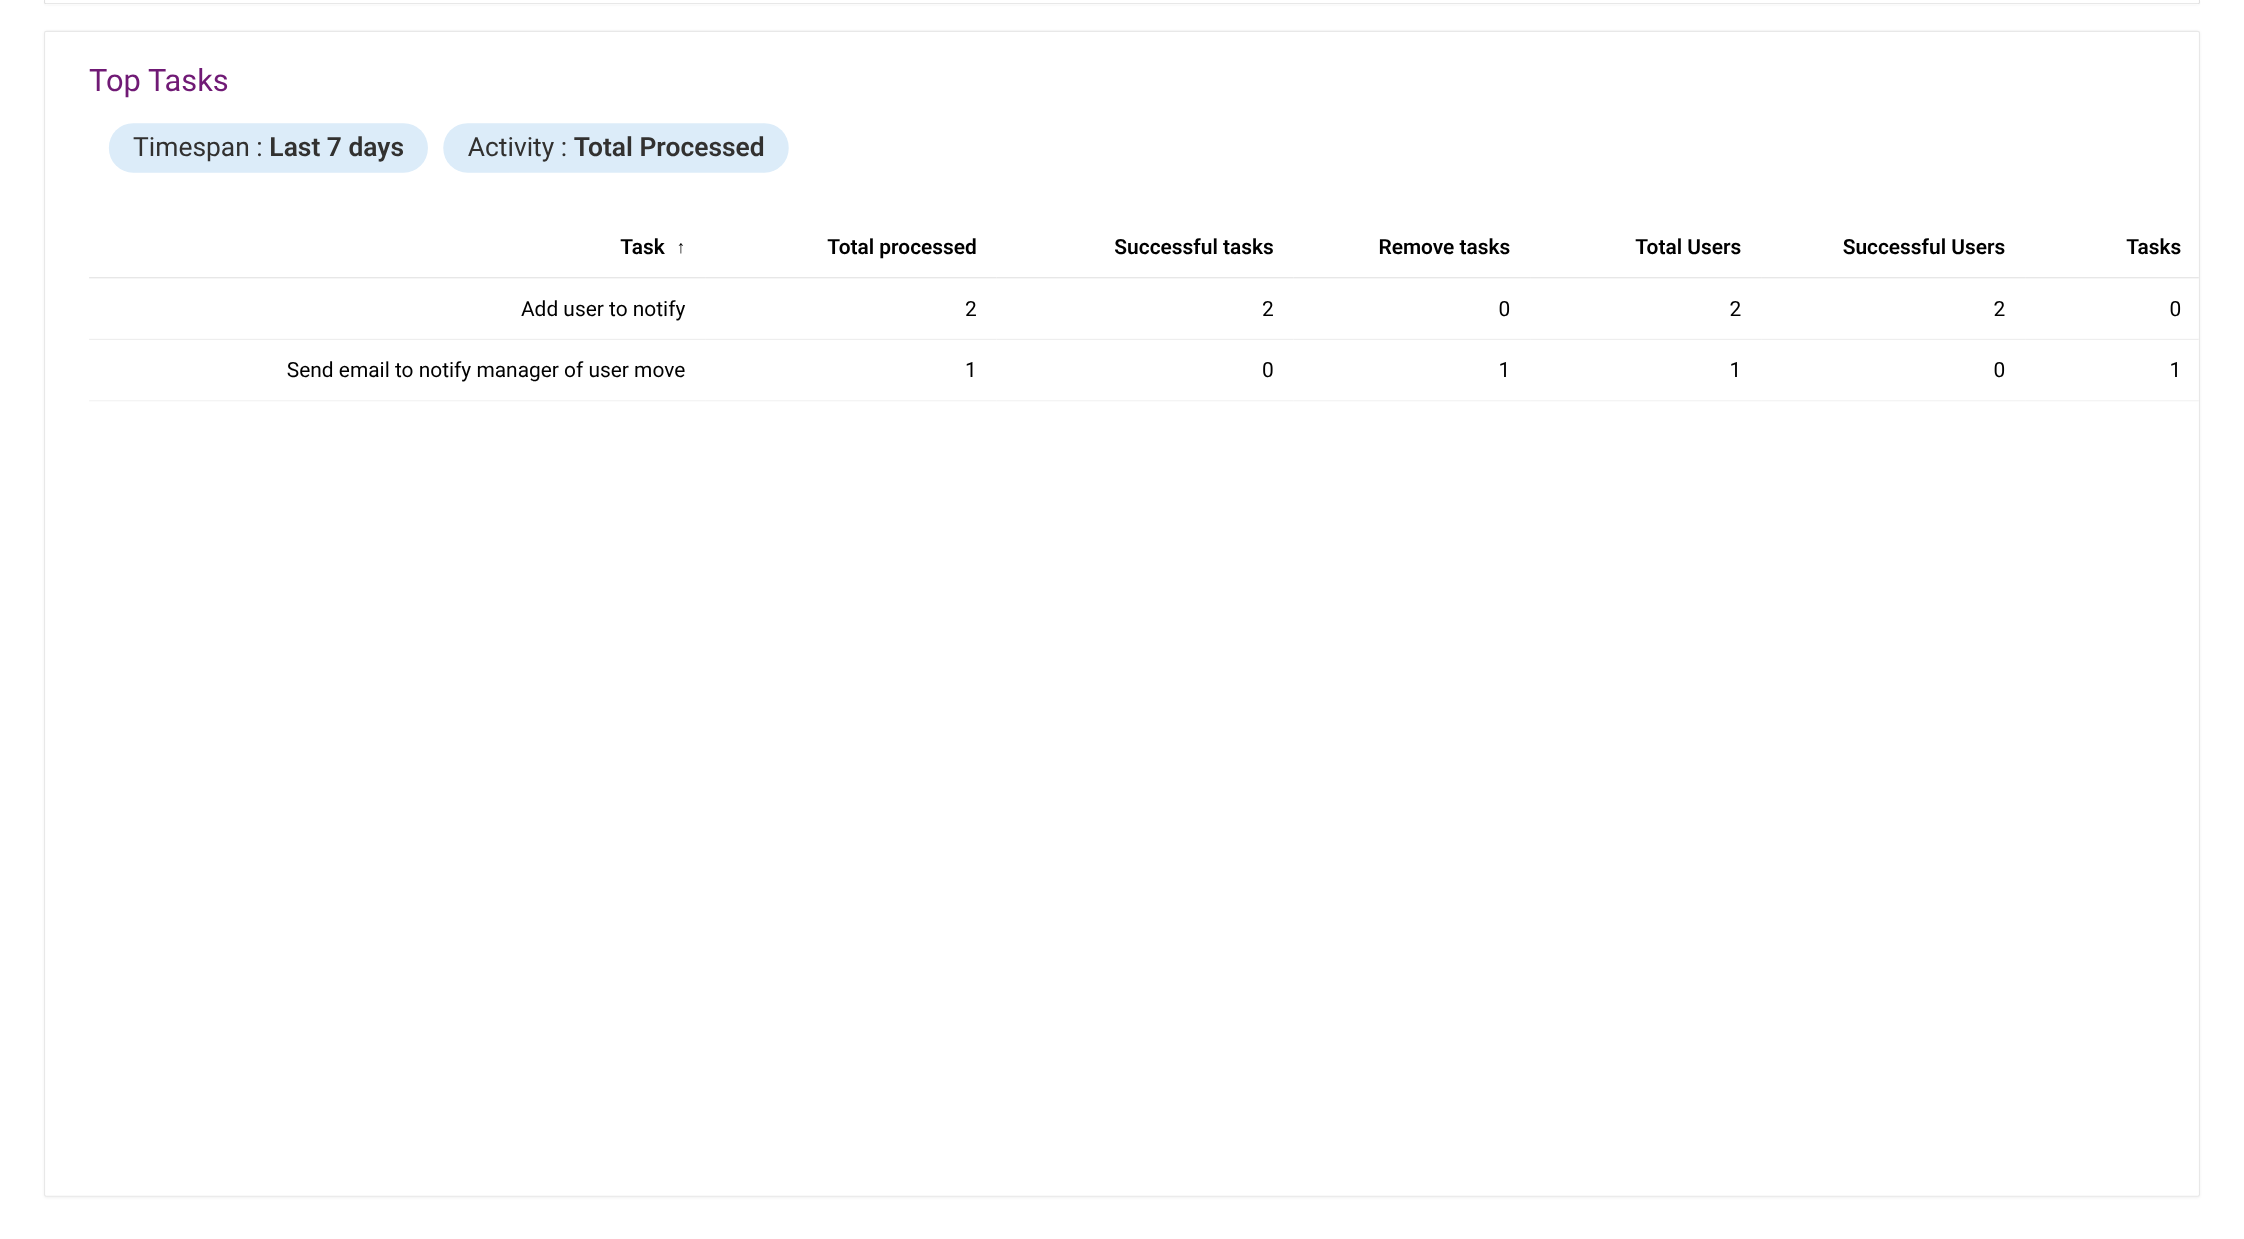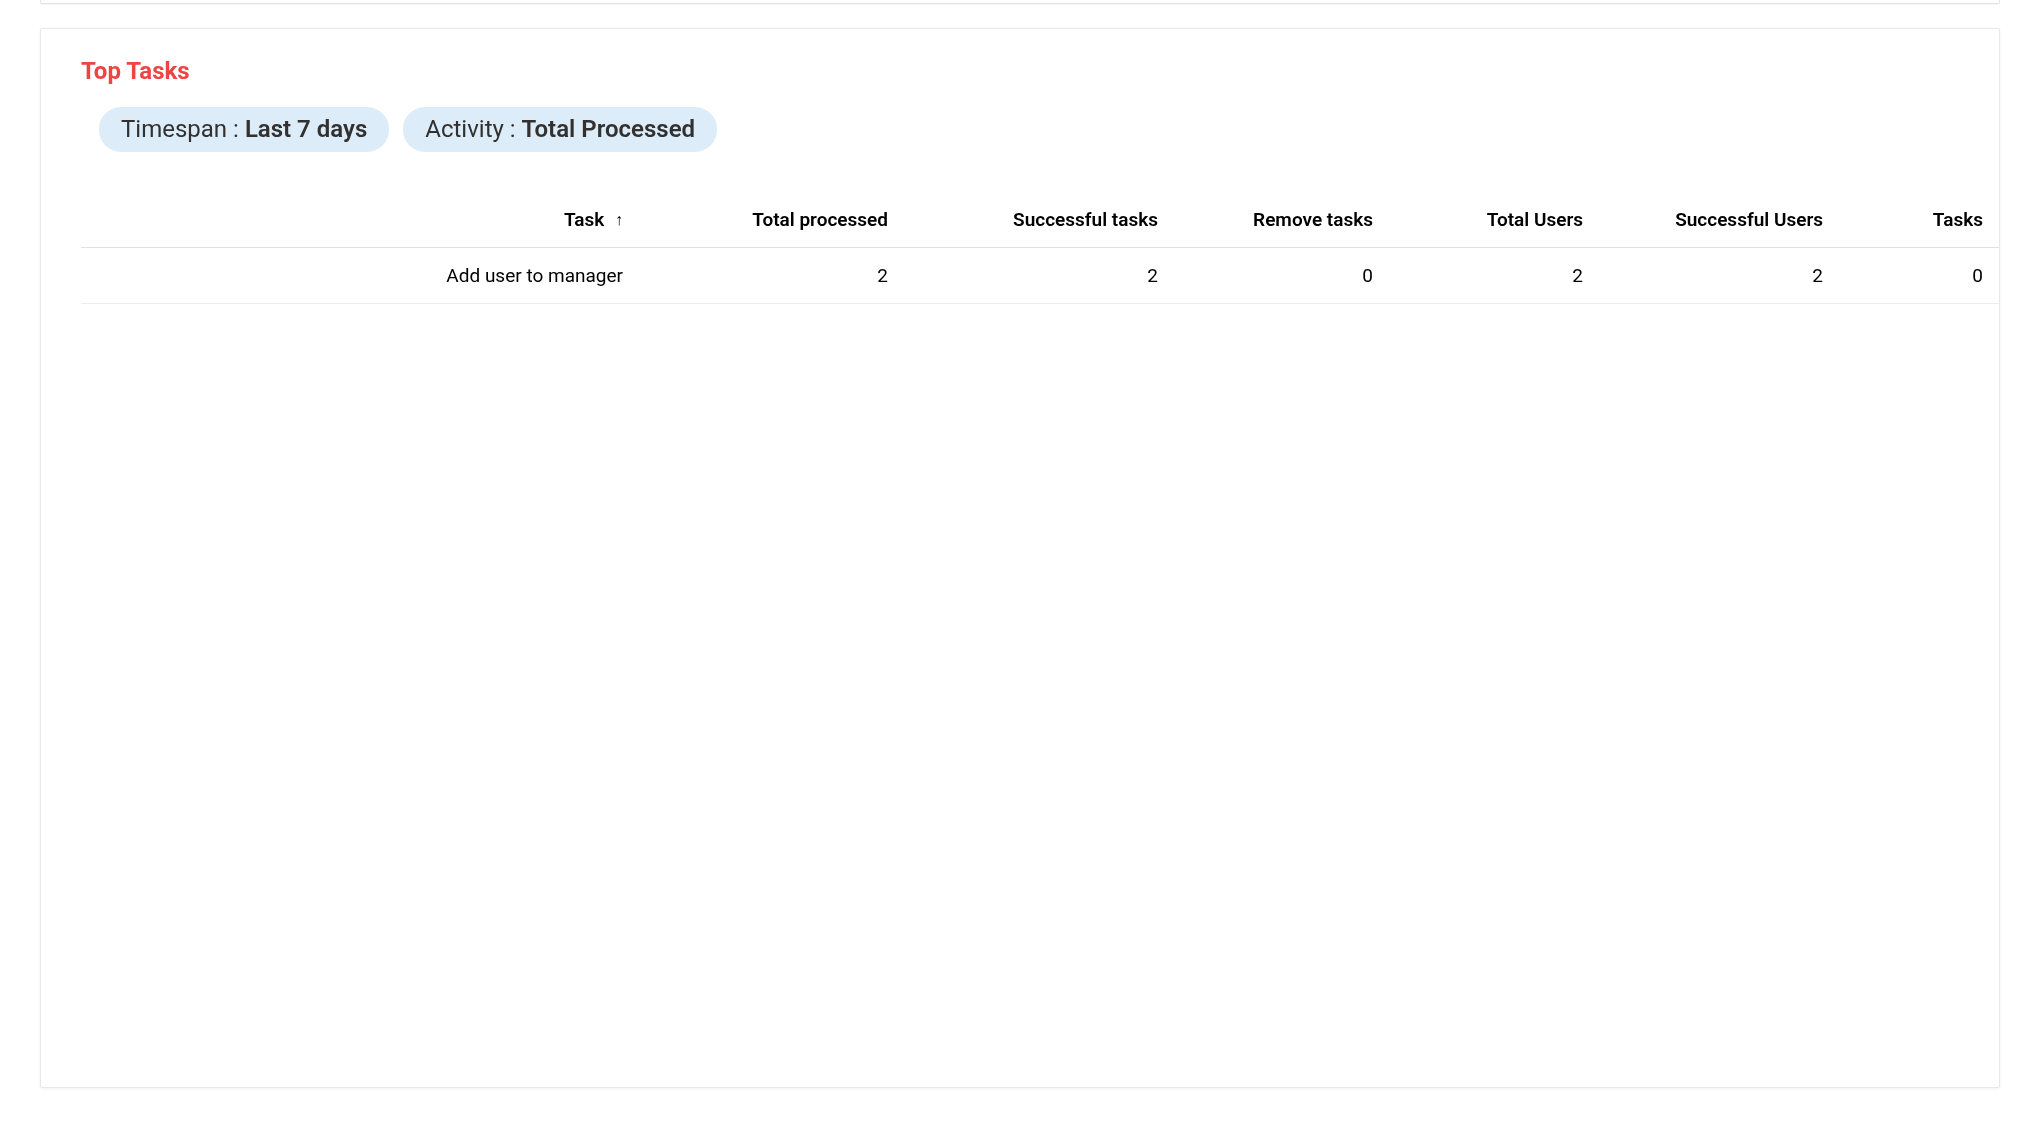--- a/index.html
+++ b/index.html
@@ -25,23 +25,23 @@
       margin: 24px 40px 40px 40px;
       border: 1px solid #e8e8e8;
       box-shadow: 0 1px 3px rgba(0,0,0,0.06);
       background: #fff;
       border-radius: 2px;
       padding: 28px 0 0 0;
       height: 1060px;
       overflow: hidden;
     }
     .card-title {
-      font-size: 24px;
-      font-weight: 700;
-      color: #ef4444;
+      font-size: 28px;
+      font-weight: 400;
+      color: #701a75;
       padding: 0 0 22px 40px;
     }
     .pills-row {
       display: flex;
       gap: 14px;
       padding: 0 0 40px 58px;
       align-items: center;
     }
     .pill {
       background: #dcecf9;
@@ -144,25 +144,34 @@
           <th>Total processed</th>
           <th>Successful tasks</th>
           <th>Remove tasks</th>
           <th>Total Users</th>
           <th>Successful Users</th>
           <th>Tasks</th>
         </tr>
       </thead>
       <tbody>
         <tr>
-          <td>Add user to manager</td>
+          <td>Add user to notify</td>
           <td>2</td>
           <td>2</td>
           <td>0</td>
           <td>2</td>
           <td>2</td>
           <td>0</td>
+        </tr>
+        <tr>
+          <td>Send email to notify manager of user move</td>
+          <td>1</td>
+          <td>0</td>
+          <td>1</td>
+          <td>1</td>
+          <td>0</td>
+          <td>1</td>
         </tr>
       </tbody>
     </table>
   </div>
 
 </div>
 
 </body></html>

